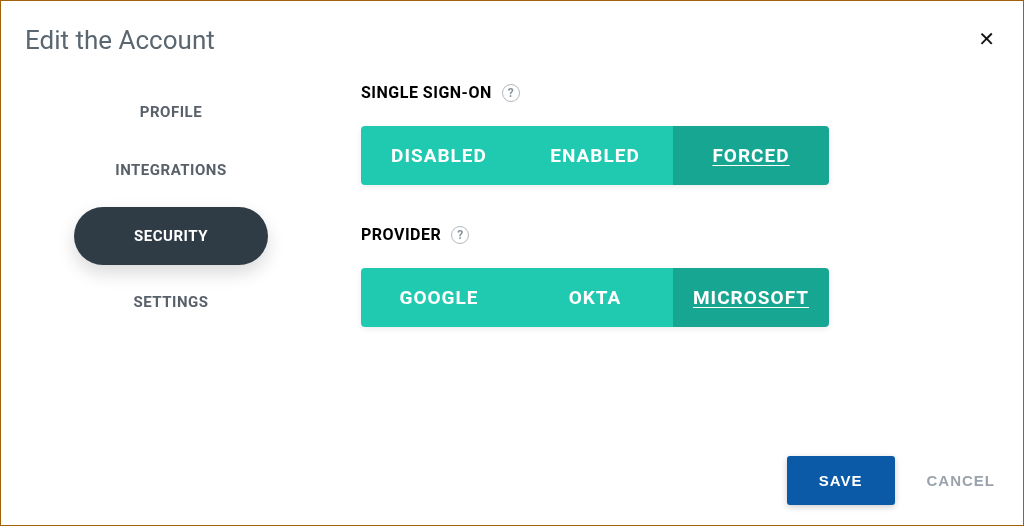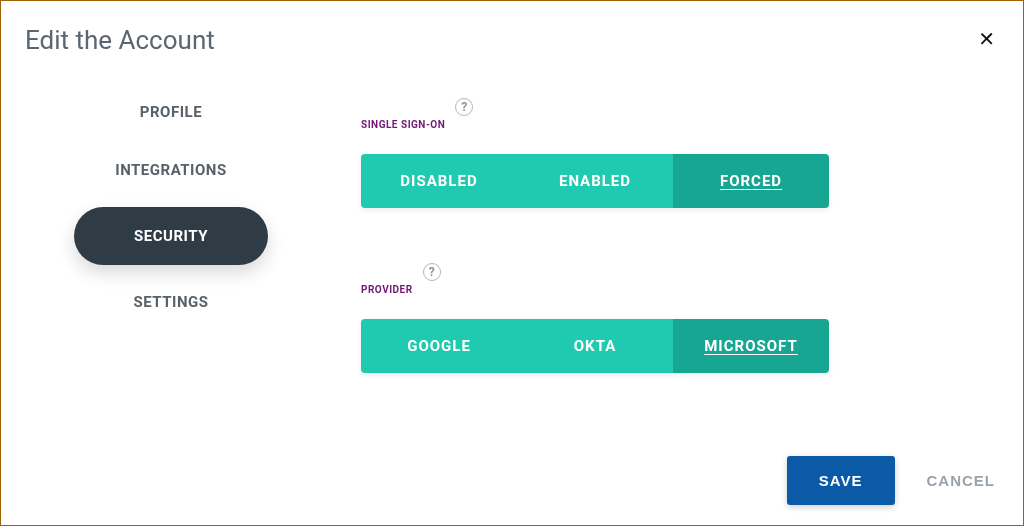--- a/index.html
+++ b/index.html
@@ -74,25 +74,24 @@
     .field {
       margin-bottom: 40px;
     }
     .field-label-row {
       display: flex;
       align-items: center;
       gap: 10px;
       margin-bottom: 24px;
     }
     .field-label {
-      font-size: 10px;
+      font-size: 16px;
       font-weight: 700;
       letter-spacing: 0.5px;
-      color: #701a75;
-      margin-top: 36px;
+      color: #000000;
     }
     .help-icon {
       width: 18px;
       height: 18px;
       border: 1.5px solid #b0b8bf;
       color: #8a949c;
       border-radius: 50%;
       display: inline-flex;
       align-items: center;
       justify-content: center;
@@ -104,21 +103,21 @@
       display: flex;
       width: 468px;
       border-radius: 4px;
       overflow: hidden;
       box-shadow: 0 2px 6px rgba(0,0,0,0.08);
     }
     .segment {
       flex: 1;
       text-align: center;
       padding: 18px 0;
-      font-size: 15px;
+      font-size: 19px;
       font-weight: 700;
       letter-spacing: 1px;
       color: #fff;
       background: #1fcab0;
       cursor: pointer;
     }
     .segment.selected {
       background: #17a692;
       text-decoration: underline;
       text-underline-offset: 3px;

